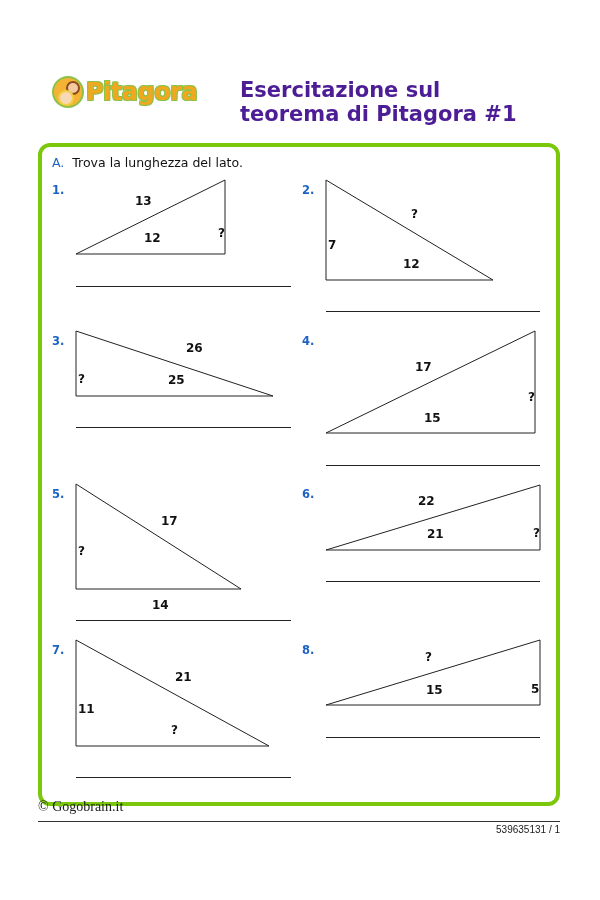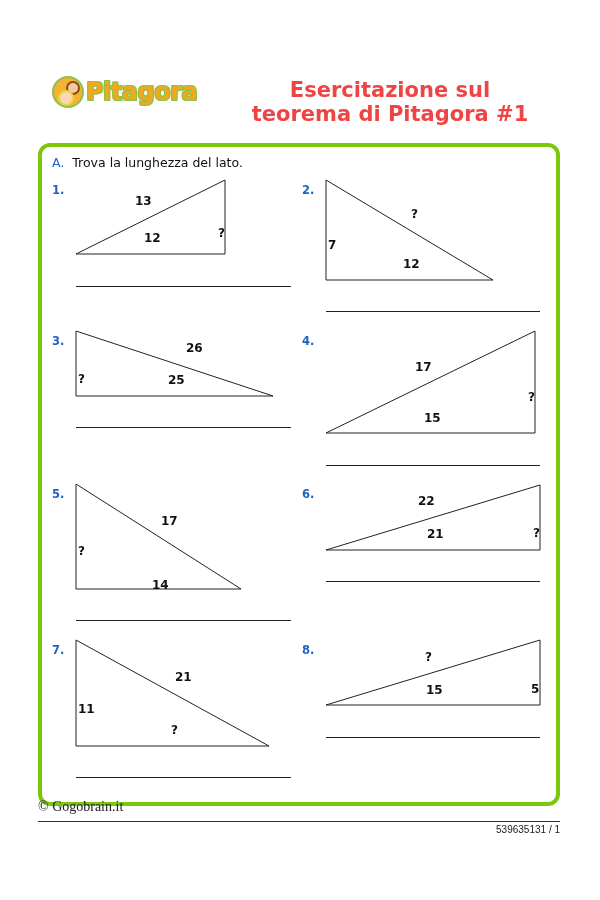--- a/index.html
+++ b/index.html
@@ -3,21 +3,21 @@
 <meta charset="utf-8">
 <style>
   html, body { margin: 0; padding: 0; background: #ffffff; }
   body { width: 600px; height: 900px; position: relative; overflow: hidden; font-family: "DejaVu Sans", sans-serif; color: #111; }
   .logo { position: absolute; left: 52px; top: 76px; width: 180px; height: 36px; }
   .logo-text { position: absolute; left: 34px; top: 2px; font-family: "DejaVu Sans", sans-serif; font-weight: bold; font-size: 24px; color: #f2a81e; letter-spacing: -0.5px;
     text-shadow: -1px -1px 0 #8bc34a, 1px -1px 0 #8bc34a, -1px 1px 0 #8bc34a, 1px 1px 0 #8bc34a; }
   .logo-badge { position: absolute; left: 0; top: 0; width: 32px; height: 32px; border-radius: 50%; background: #f5b335; border: 2px solid #8bc34a; box-sizing: border-box; overflow: hidden; }
   .face1 { position: absolute; left: 12px; top: 3px; width: 14px; height: 14px; border-radius: 50%; background: #f4c9a0; border: 2px solid #8a4b1e; box-sizing: border-box; }
   .face2 { position: absolute; left: 4px; top: 12px; width: 16px; height: 16px; border-radius: 50%; background: #f9d8b8; border: 2px solid #f0d040; box-sizing: border-box; }
-  .title { position: absolute; right: 60px; top: 78px; width: 300px; text-align: center; font-family: "DejaVu Sans", sans-serif; font-weight: bold; font-size: 21px; line-height: 24px; color: #ef4444; }
+  .title { position: absolute; right: 60px; top: 78px; width: 300px; text-align: left; font-family: "DejaVu Sans", sans-serif; font-weight: bold; font-size: 21px; line-height: 24px; color: #4c1d95; }
   .frame { position: absolute; left: 38px; top: 143px; width: 522px; height: 663px; border: 4px solid #7ac70c; border-radius: 12px; box-sizing: border-box; }
   .instr { position: absolute; left: 52px; top: 155px; font-size: 12.5px; }
   .instr .letter { color: #1e63c4; margin-right: 8px; }
   .num { position: absolute; font-size: 11.5px; color: #1e63c4; font-weight: bold; }
   svg.tri { position: absolute; left: 0; top: 0; width: 600px; height: 900px; }
   .lbl { position: absolute; font-size: 12px; color: #111; font-weight: bold; }
   .ans { position: absolute; height: 1px; background: #222; }
   .footer-line { position: absolute; left: 38px; top: 821px; width: 522px; height: 1px; background: #333; }
   .footer-left { position: absolute; left: 38px; top: 799px; font-family: Liberation Serif, serif; font-size: 14px; color: #222; }
   .footer-right { position: absolute; right: 40px; top: 824px; font-family: "Liberation Sans", sans-serif; font-size: 10px; color: #222; }
@@ -76,21 +76,21 @@
 <div class="ans" style="left:76px;top:427px;width:215px"></div>
 
 <div class="num" style="left:302px;top:334px">4.</div>
 <div class="lbl" style="left:415px;top:360px">17</div>
 <div class="lbl" style="left:424px;top:411px">15</div>
 <div class="lbl" style="left:528px;top:390px">?</div>
 <div class="ans" style="left:326px;top:465px;width:214px"></div>
 
 <div class="num" style="left:52px;top:487px">5.</div>
 <div class="lbl" style="left:161px;top:514px">17</div>
-<div class="lbl" style="left:152px;top:578px">14</div>
+<div class="lbl" style="left:152px;top:598px">14</div>
 <div class="lbl" style="left:78px;top:544px">?</div>
 <div class="ans" style="left:76px;top:620px;width:215px"></div>
 
 <div class="num" style="left:302px;top:487px">6.</div>
 <div class="lbl" style="left:418px;top:494px">22</div>
 <div class="lbl" style="left:427px;top:527px">21</div>
 <div class="lbl" style="left:533px;top:526px">?</div>
 <div class="ans" style="left:326px;top:581px;width:214px"></div>
 
 <div class="num" style="left:52px;top:643px">7.</div>

